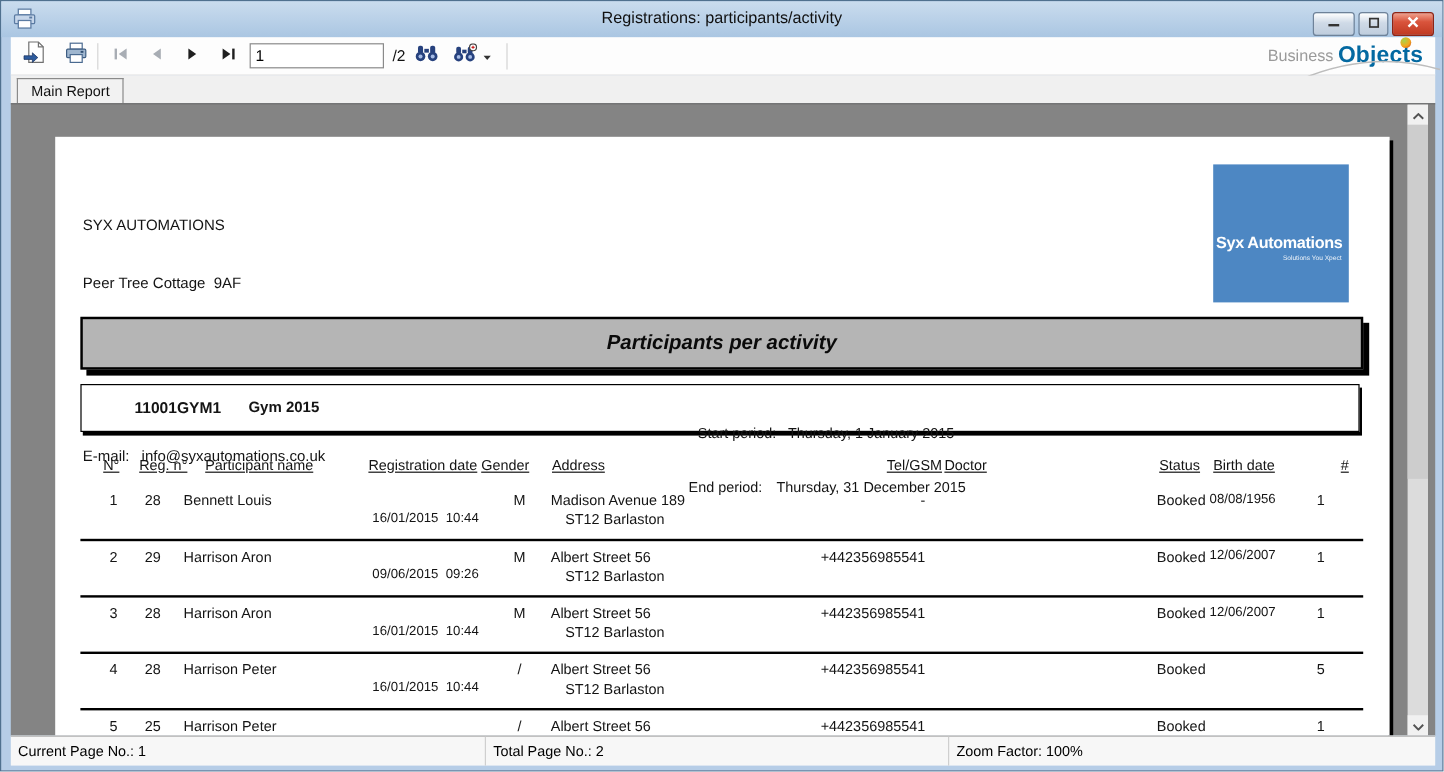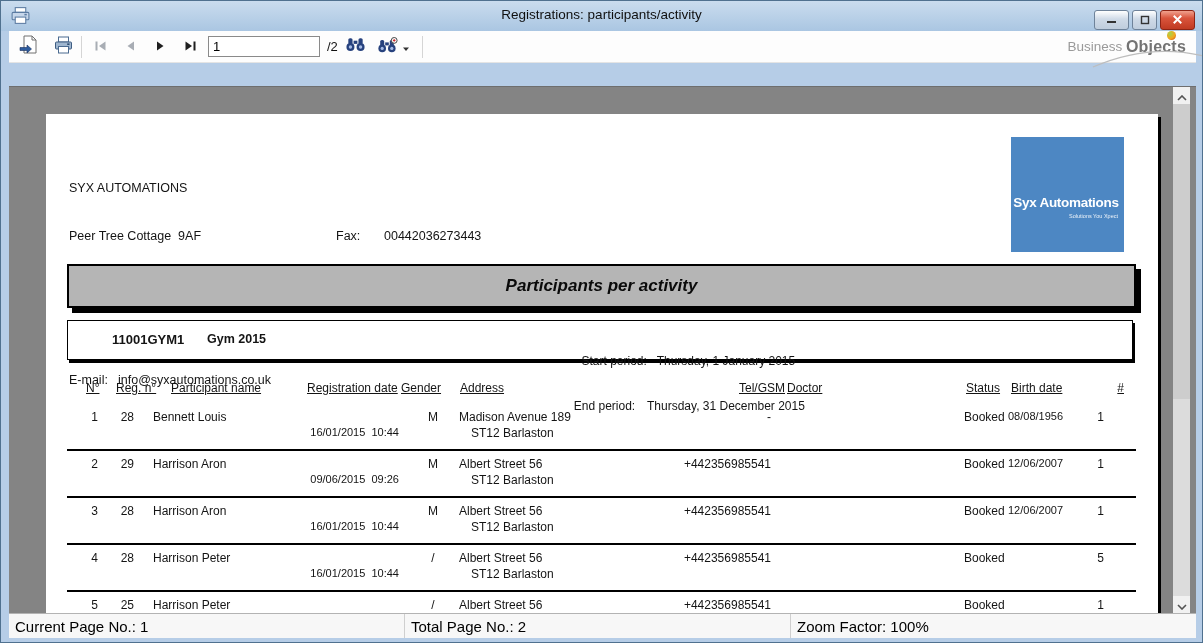--- a/index.html
+++ b/index.html
@@ -32,21 +32,21 @@
   .tsep{ width:1px; height:22px; background:#d5d5d5; margin:0 6px; flex:0 0 auto; }
   .tbtn.nav{ color:#1f1f1f; }
   .tbtn.nav.disabled{ color:#a8adb4; }
   .page-input{ width:112px; height:21px; border:1px solid #8a8a8a; font-size:13px;
                padding:0 4px; margin-left:6px; font-family:"Liberation Sans",sans-serif; }
   .pages-suffix{ font-size:13px; margin:0 6px 0 7px; color:#111; }
   .caret{ margin-left:2px; }
   .brand{ position:relative; margin-left:auto; margin-right:10px; height:24px;
           display:flex; align-items:center; white-space:pre; }
   .brand .b1{ color:#9a9a9a; font-size:13.5px; }
-  .brand .b2{ color:#737373; font-size:16px; font-weight:bold; letter-spacing:.2px; }
+  .brand .b2{ color:#0369a1; font-size:19px; font-weight:bold; letter-spacing:.2px; }
   .brand .ball{ position:absolute; right:10px; top:-4px; width:9px; height:9px;
                 border-radius:50%;
                 background:radial-gradient(circle at 35% 30%, #a7d44a, #f3a81c 55%, #c23a1a); }
   .brand .swoosh{ position:absolute; left:-14px; top:-4px; pointer-events:none; }
 
   
   .tabrow{ position:absolute; left:8px; top:62px; width:1187px; height:23px;
            background:#f0f0f0; }
   .tab{ position:absolute; left:5px; bottom:0; height:21px; padding:0 11px;
         background:#f2f2f2; border:1px solid #8a8a8a; border-bottom:none;
@@ -118,21 +118,21 @@
   .c-addr2{ left:425px; top:22px; }
   .c-tel{ left:555px; width:170px; text-align:right; }
   .c-doc{ left:741px; }
   .c-status{ left:918px; }
   .c-birth{ left:962px; font-size:11px; }
   .c-count{ left:1020px; width:38px; text-align:right; }
 
   
   .statusbar{ position:absolute; left:8px; top:612px; width:1187px; height:25px;
               background:#f7f7f7; border-top:1px solid #b3b3b3; display:flex;
-              align-items:center; font-size:15px; color:#000; }
+              align-items:center; font-size:12px; color:#000; }
   .scell{ height:100%; display:flex; align-items:center; padding-left:6px;
           border-right:1px solid #cfcfcf; }
   .scell.c1{ width:396px; } .scell.c2{ width:386px; } .scell.c3{ flex:1; border-right:none; }
 </style>
 </head>
 <body>
 
 <div class="window">
 
   <div class="titlebar">
@@ -262,34 +262,35 @@
       <span class="swoosh">
         <svg width="126" height="26" viewBox="0 0 126 26">
             <path d="M4 18 Q64 -8 122 9" fill="none" stroke="#bdbdbd" stroke-width="1.3"></path>
           </svg>
       </span>
       <span class="b1">Business </span><span class="b2">Objects</span>
       <span class="ball"></span>
     </div>
   </div>
 
+  <div class="tabrow">
+    <div class="tab">
+      <span>Main Report</span>
+    </div>
+  </div>
 
   <div class="viewport">
     <div class="page">
 
       <div class="company">
         <div>SYX AUTOMATIONS</div>
         <div>Peer Tree Cottage  9AF</div>
         <div>ST12 Barlaston</div>
         <div><span class="lbl">Tel.:</span><span>00442036273442</span></div>
         <div><span class="lbl">E-mail:</span><span>info@syxautomations.co.uk</span></div>
-      </div>
-      <div class="company2">
-        <div><span class="lbl">Fax:</span><span>00442036273443</span></div>
-        <div><span class="lbl">URL:</span><span>www.syx.eu</span></div>
       </div>
 
       <div class="logo">
         <div class="logo-main">Syx Automations</div>
         <div class="logo-tag">Solutions You Xpect</div>
       </div>
 
       <div class="band">
         <span class="band-title">Participants per activity</span>
       </div>

